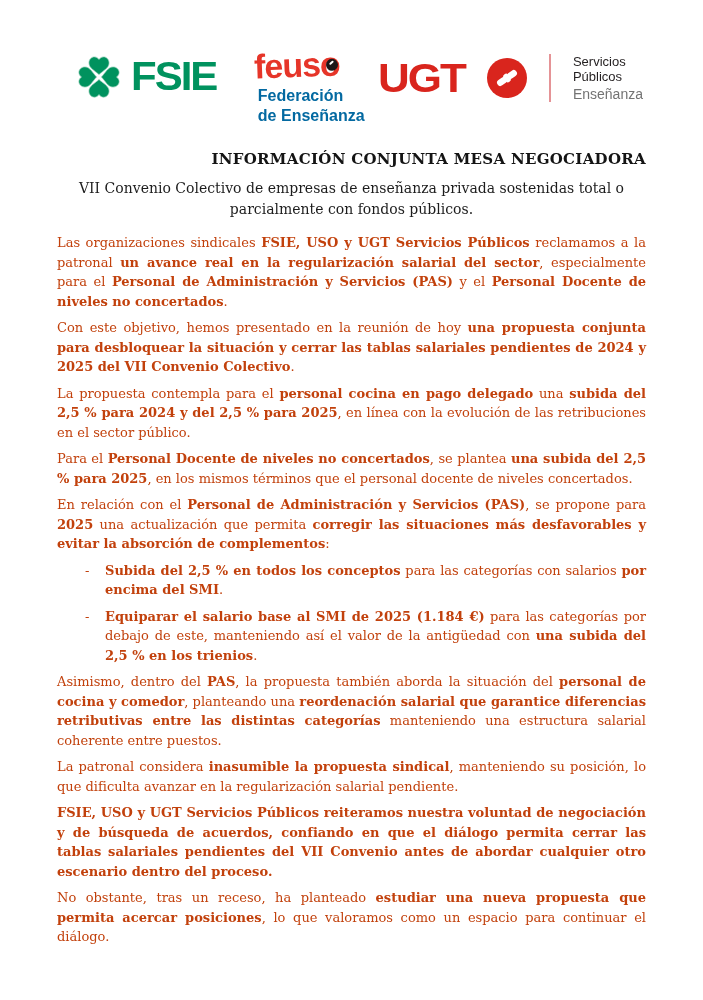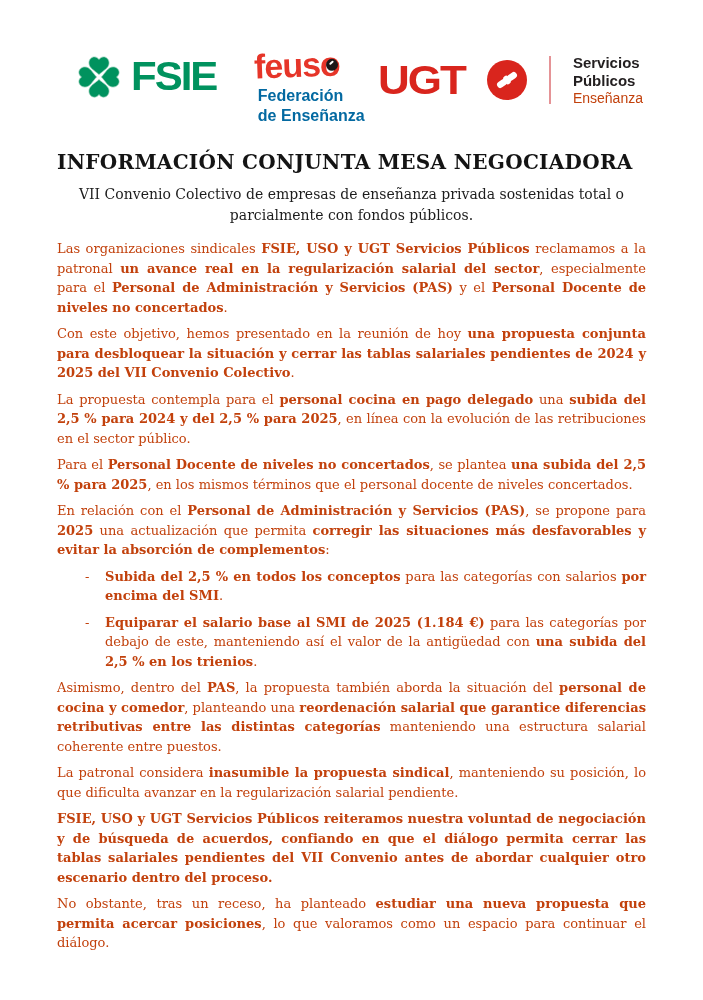--- a/index.html
+++ b/index.html
@@ -48,28 +48,28 @@
     font-family:"Liberation Sans",sans-serif; font-weight:bold;
     font-size:44px; line-height:1; color:#D9251D; letter-spacing:-2px;
     transform:scaleY(0.92);
   }
   .ugt-circle {
     width:40px; height:40px; border-radius:50%; background:#D9251D;
     display:flex; align-items:center; justify-content:center; flex:none;
   }
   .ugt-divider { width:2px; height:48px; background:#E59396; flex:none; }
   .ugt-lines { font-family:"Liberation Sans",sans-serif; line-height:1.18; }
-  .ugt-lines .ln-b { font-weight:bold; font-size:15px; color:#231F20; }
-  .ugt-lines .ln-g { font-size:14px; color:#c2410c; margin-top:1px; }
+  .ugt-lines .ln-b { font-weight:normal; font-size:13px; color:#231F20; }
+  .ugt-lines .ln-g { font-size:14px; color:#737373; margin-top:1px; }
 
   
   .doc { padding:0 57px; }
   .doc-title {
-    margin-top:24px; text-align:left; font-weight:bold;
-    font-size:20px; letter-spacing:0.3px; color:#141414;
+    margin-top:24px; text-align:right; font-weight:bold;
+    font-size:15px; letter-spacing:0.3px; color:#141414;
   }
   .doc-subtitle {
     margin-top:10px; text-align:center; font-size:14px;
     line-height:1.5; color:#1d1d1d; padding:0 10px;
   }
   .doc-body {
     margin-top:13px; font-size:13px; line-height:19.5px;
     text-align:justify; color:#c2410c;
   }
   .para { margin:0 0 7px 0; }

